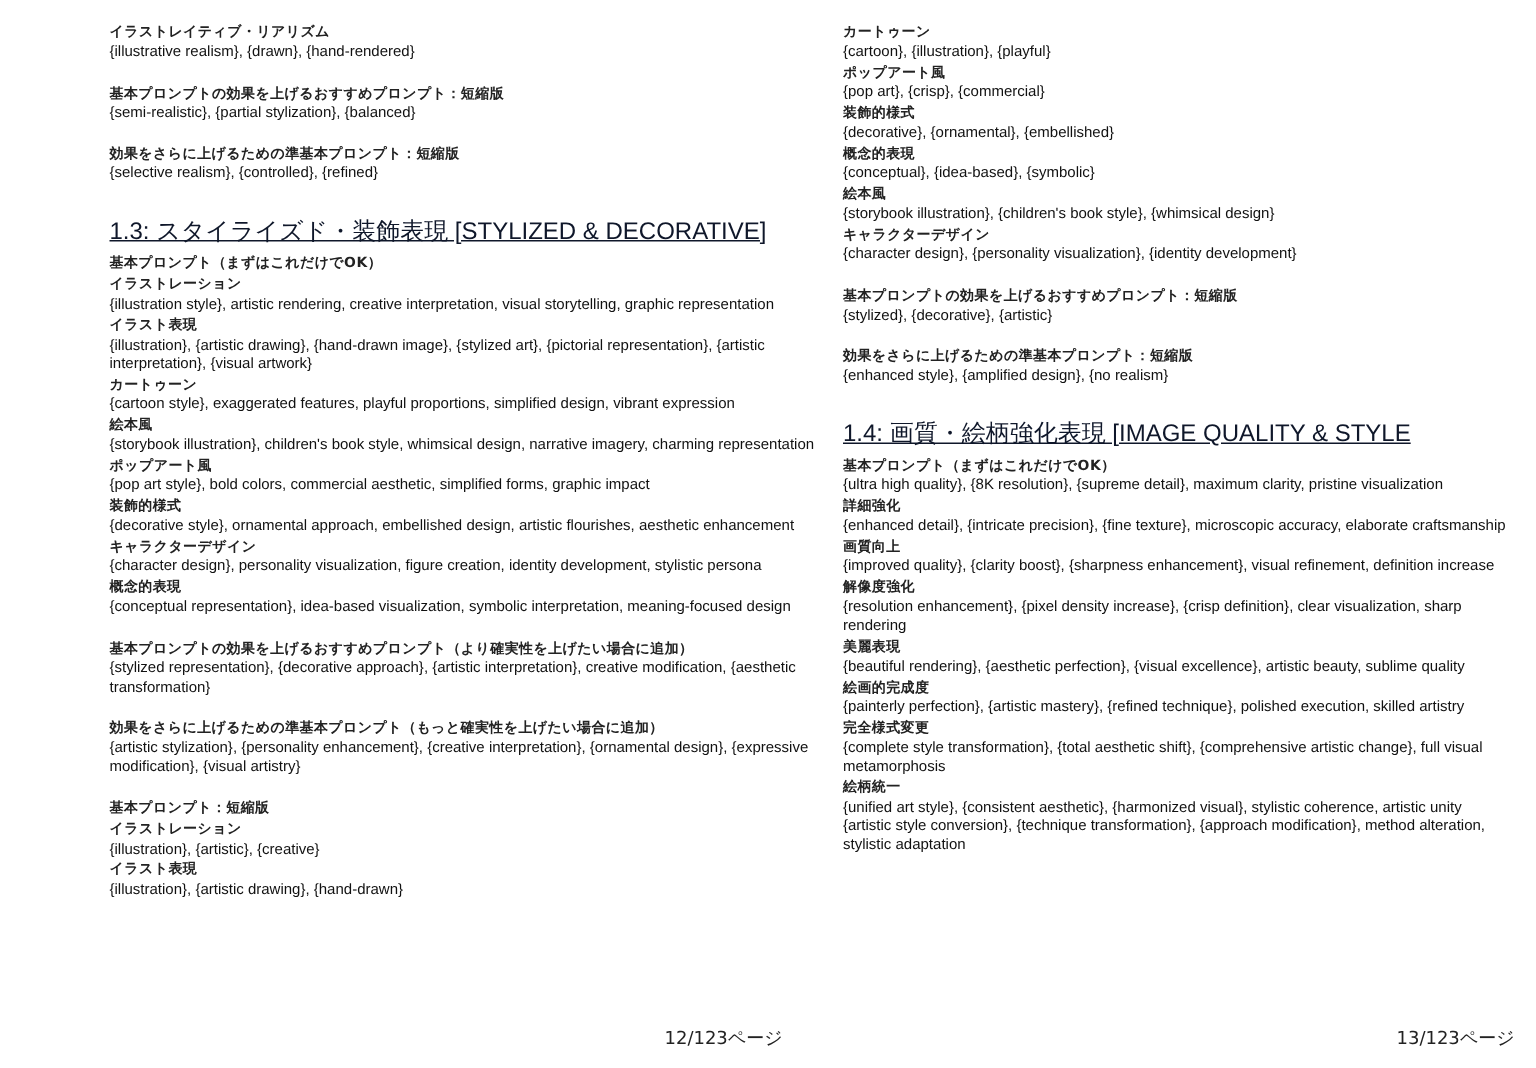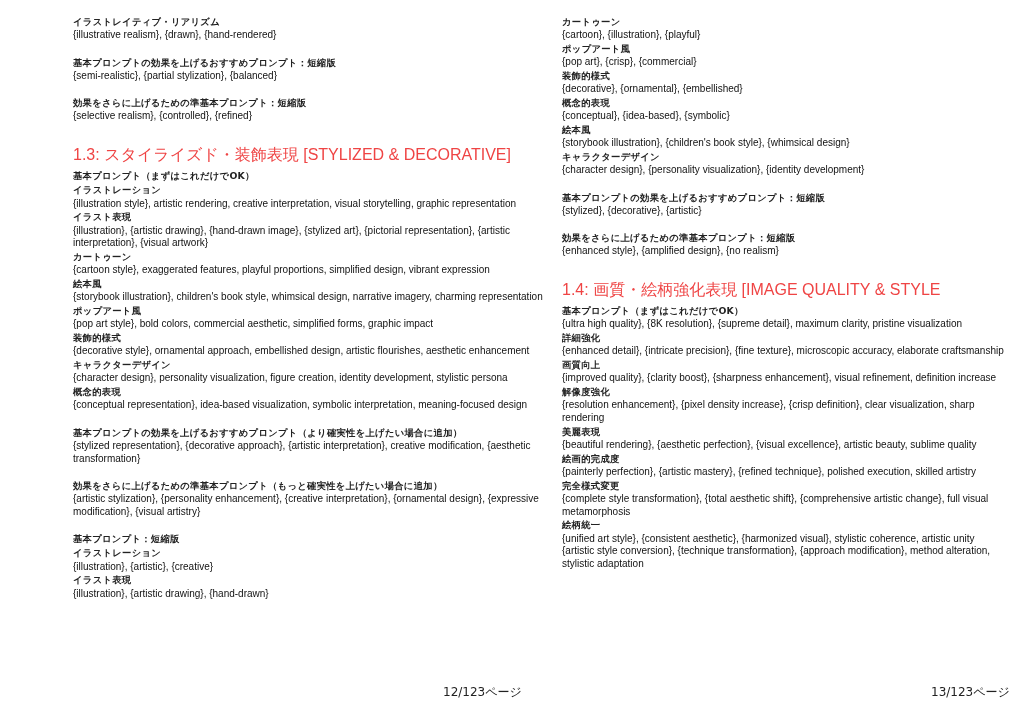--- a/index.html
+++ b/index.html
@@ -7,21 +7,21 @@
        font-family:"Liberation Sans","DejaVu Sans",sans-serif;color:#111;}
   .page{position:absolute;top:0;height:712px;}
   .page.left{left:10px;width:512px;margin-left:48px;}
   .page.right{left:512px;width:512px;}
   .col{position:absolute;top:15px;}
   .left .col{left:15px;width:470px;}
   .right .col{left:50px;width:448px;}
   .jp{font-family:"DejaVu Sans",sans-serif;font-size:9.3px;line-height:14.4px;font-weight:bold;color:#222;letter-spacing:0.3px;white-space:nowrap;}
   .en{font-size:10px;line-height:12.6px;color:#111;}
   .gap{height:13.5px;}
-  .h2{font-size:16px;line-height:22px;color:#ef4444;margin:0;font-weight:normal;}
+  .h2{font-size:16px;line-height:22px;color:#0f172a;margin:0;font-weight:normal;text-decoration:underline;}
   .left .h2{margin-top:21px;margin-bottom:3px;}
   .right .h2{margin-top:21px;margin-bottom:3px;}
   .right .h2 .l2{display:block;}
   .footer{position:absolute;top:684px;font-size:12px;color:#222;font-family:"DejaVu Sans",sans-serif;}
   .left .footer{left:385px;text-align:right;}
   .right .footer{left:419px;}
 </style>
 </head>
 <body>
 

